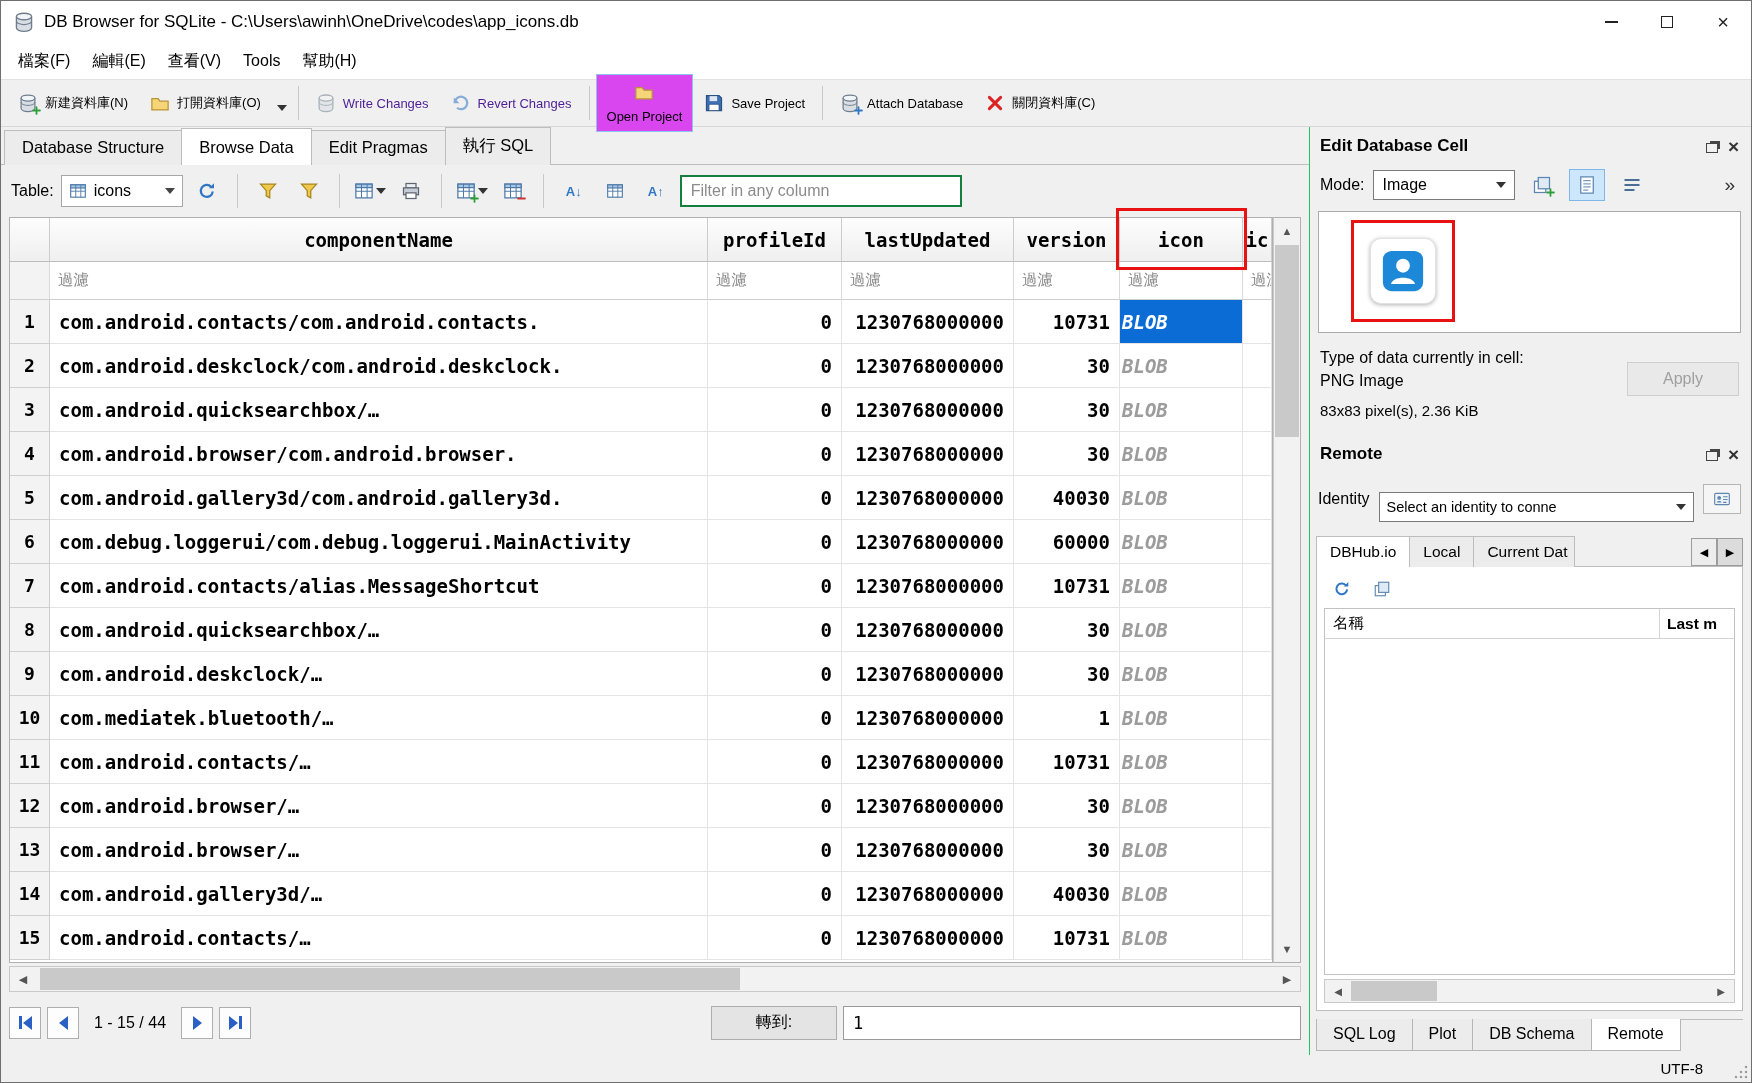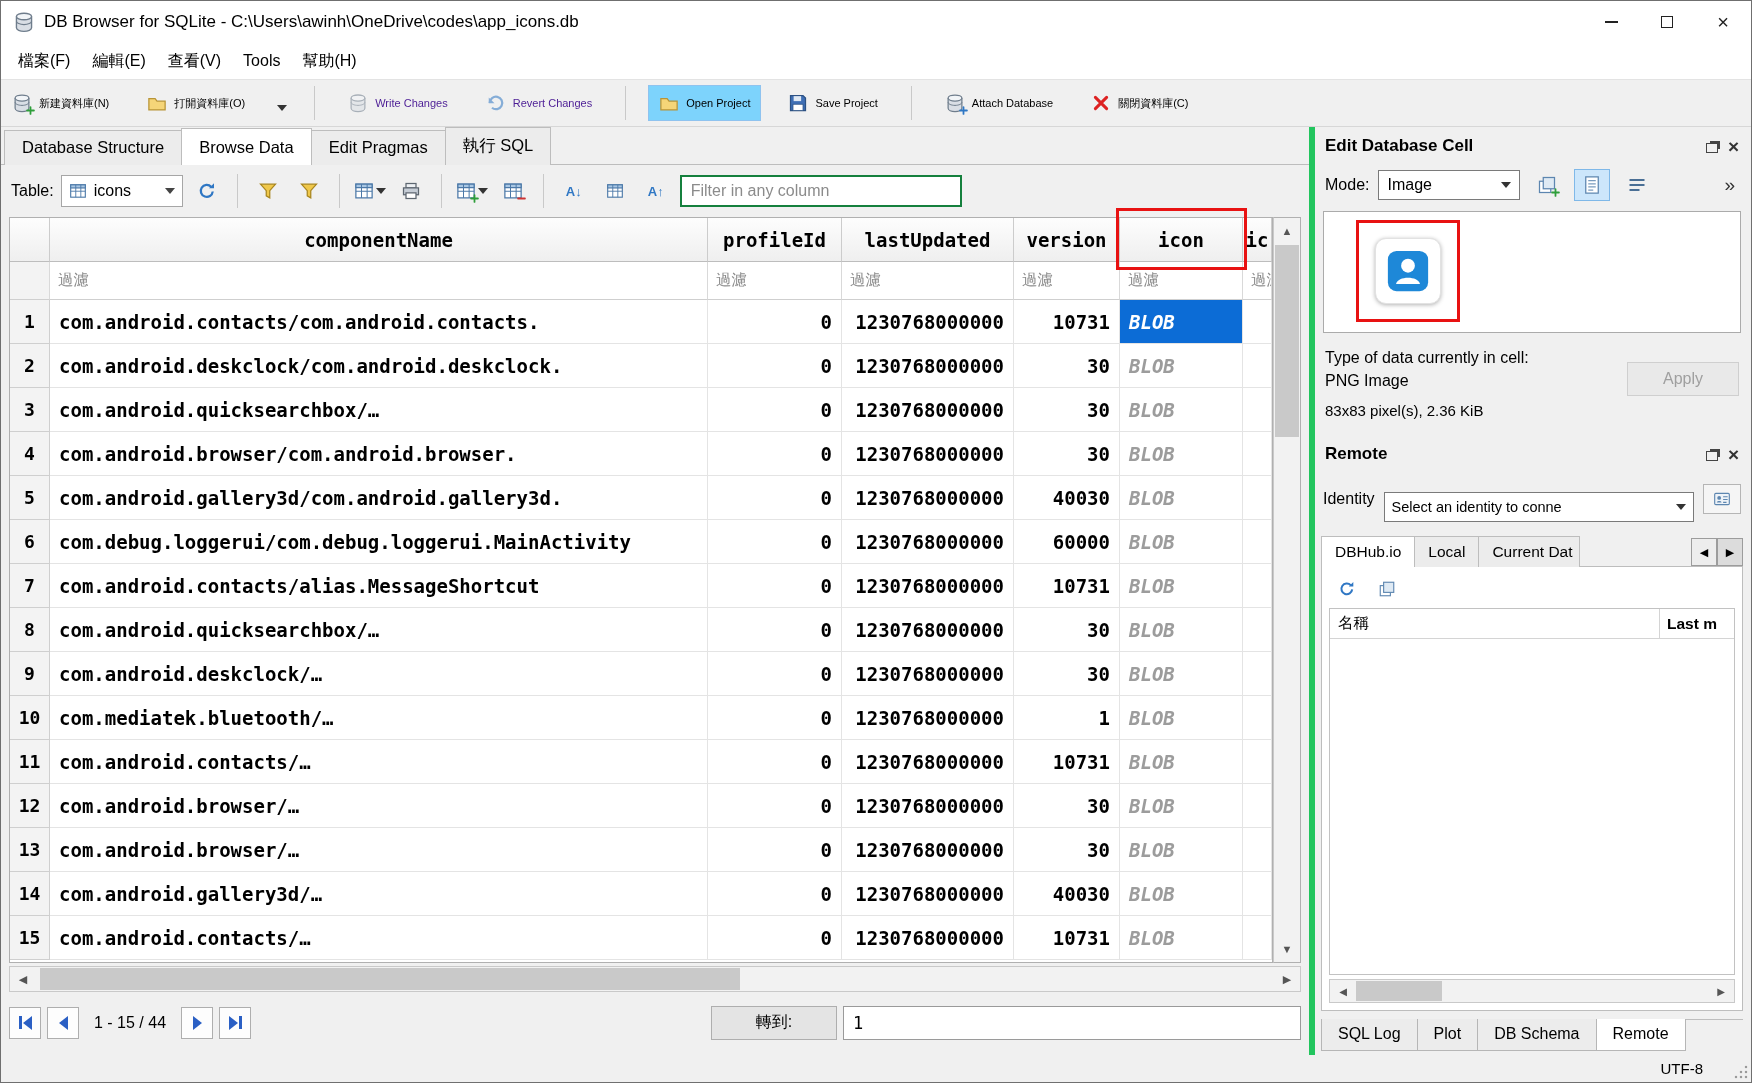--- a/index.html
+++ b/index.html
@@ -15,39 +15,39 @@
   .win-btn { width:56px; display:flex; align-items:center; justify-content:center; font-size:20px; color:#222; }
   .min-glyph { width:13px; height:2px; background:#222; display:block; }
   .max-glyph { width:12px; height:12px; border:1.5px solid #222; display:block; }
 
   
   .menubar { height:36px; background:#fff; display:flex; align-items:center; padding-left:6px; font-size:16px; flex:0 0 auto; }
   .menu-item { padding:6px 11px; }
 
   
   .toolbar { height:48px; background:#f0f0f0; border-top:1px solid #e3e3e3; border-bottom:1px solid #d7d7d7;
-             display:flex; align-items:center; padding:0 0; font-size:11px; flex:0 0 auto;gap:16px; }
+             display:flex; align-items:center; padding:0 6px; font-size:13px; flex:0 0 auto; }
   .tb-item { display:flex; align-items:center; gap:7px; padding:7px 10px; border:1px solid transparent; white-space:nowrap; }
   .tb-item.disabled { color:#4c1d95; }
   .tb-item.disabled svg { opacity:.55; }
-  .tb-item.highlight { background:#7dd3fc; border-color:#8fc3ef; }
+  .tb-item.highlight { background:#d946ef; border-color:#8fc3ef;flex-direction:column; }
   .tb-sep { width:1px; height:34px; background:#c9c9c9; margin:0 6px; flex:0 0 auto; }
   .caret-down { width:0; height:0; border-left:5px solid transparent; border-right:5px solid transparent; border-top:6px solid #333; display:inline-block; }
   .tb-caret-btn { padding:14px 5px 4px; display:flex; align-items:flex-end; }
   .iconwrap { position:relative; display:inline-flex; }
   .iconwrap .ovl { position:absolute; right:-4px; bottom:-3px; width:11px; height:11px; }
 
   .ic { width:20px; height:20px; flex:0 0 auto; }
   .ic22 { width:22px; height:22px; }
   .ic18 { width:18px; height:18px; }
 
   
   .main { flex:1; display:flex; min-height:0; }
   .left-pane { width:1308px; display:flex; flex-direction:column; min-height:0; }
-  .right-pane { flex:1; display:flex; flex-direction:column; padding:0 8px 0 6px; border-left:6px solid #22c55e; min-height:0; }
+  .right-pane { flex:1; display:flex; flex-direction:column; padding:0 8px 0 6px; border-left:1px solid #22c55e; min-height:0; }
 
   
   .tabbar { height:38px; display:flex; align-items:flex-end; padding-left:3px; position:relative; flex:0 0 auto; }
   .tabbar::after { content:""; position:absolute; left:0; right:0; bottom:0; height:1px; background:#bdbdbd; }
   .tab { font-size:16.5px; padding:7px 17px 8px; border:1px solid #bdbdbd; border-bottom:none; background:#ececec; margin-right:-1px; position:relative; z-index:1; }
   .tab.active { background:#fff; z-index:3; padding-top:9px; }
 
   
   .controls { height:52px; display:flex; align-items:center; gap:7px; padding:0 10px; font-size:16px; flex:0 0 auto; }
   .combo { height:32px; background:#fff; border:1px solid #a6a6a6; display:flex; align-items:center; padding:0 7px; gap:7px; }
@@ -70,21 +70,21 @@
   .fcell { border-right:1px solid #d9d9d9; border-bottom:1px solid #cfcfcf; background:#fff;
            font-family:"Liberation Sans",sans-serif; font-size:15.5px; color:#8c8c8c;
            display:flex; align-items:center; padding-left:8px; overflow:hidden; white-space:nowrap; }
   .fcell.corner { background:#f3f3f3; padding:0; }
   .trow { display:flex; height:44px; flex:0 0 auto; }
   .cell { font-size:19px; font-weight:bold; border-right:1px solid #e4e4e4; border-bottom:1px solid #e4e4e4;
           display:flex; align-items:center; overflow:hidden; white-space:nowrap; }
   .rownum { background:#f3f3f3; justify-content:center; border-right:1px solid #cfcfcf; border-bottom:1px solid #cfcfcf; font-size:18px; }
   .comp { padding-left:9px; }
   .num { justify-content:flex-end; padding-right:9px; }
-  .blob { padding-left:9px; font-style:italic; color:#9c9c9c;text-align:right; }
+  .blob { padding-left:2px; font-style:italic; color:#9c9c9c;text-align:right; }
   .blob.sel { background:#0c6cd6; color:#fff; }
 
   .vscroll { width:28px; background:#f2f2f2; border:1px solid #b0b0b0; border-left:1px solid #c9c9c9;
              display:flex; flex-direction:column; align-items:stretch; flex:0 0 auto; }
   .vs-btn { height:26px; display:flex; align-items:center; justify-content:center; font-size:11px; color:#555; flex:0 0 auto; }
   .vs-thumb { height:192px; background:#c9c9c9; margin:1px 1px 0; }
   .vs-track { flex:1; }
 
   .red-rect { position:absolute; border:3px solid #e81212; z-index:6; pointer-events:none; }
   .rr-header { left:1107px; top:-9px; width:131px; height:62px; }

